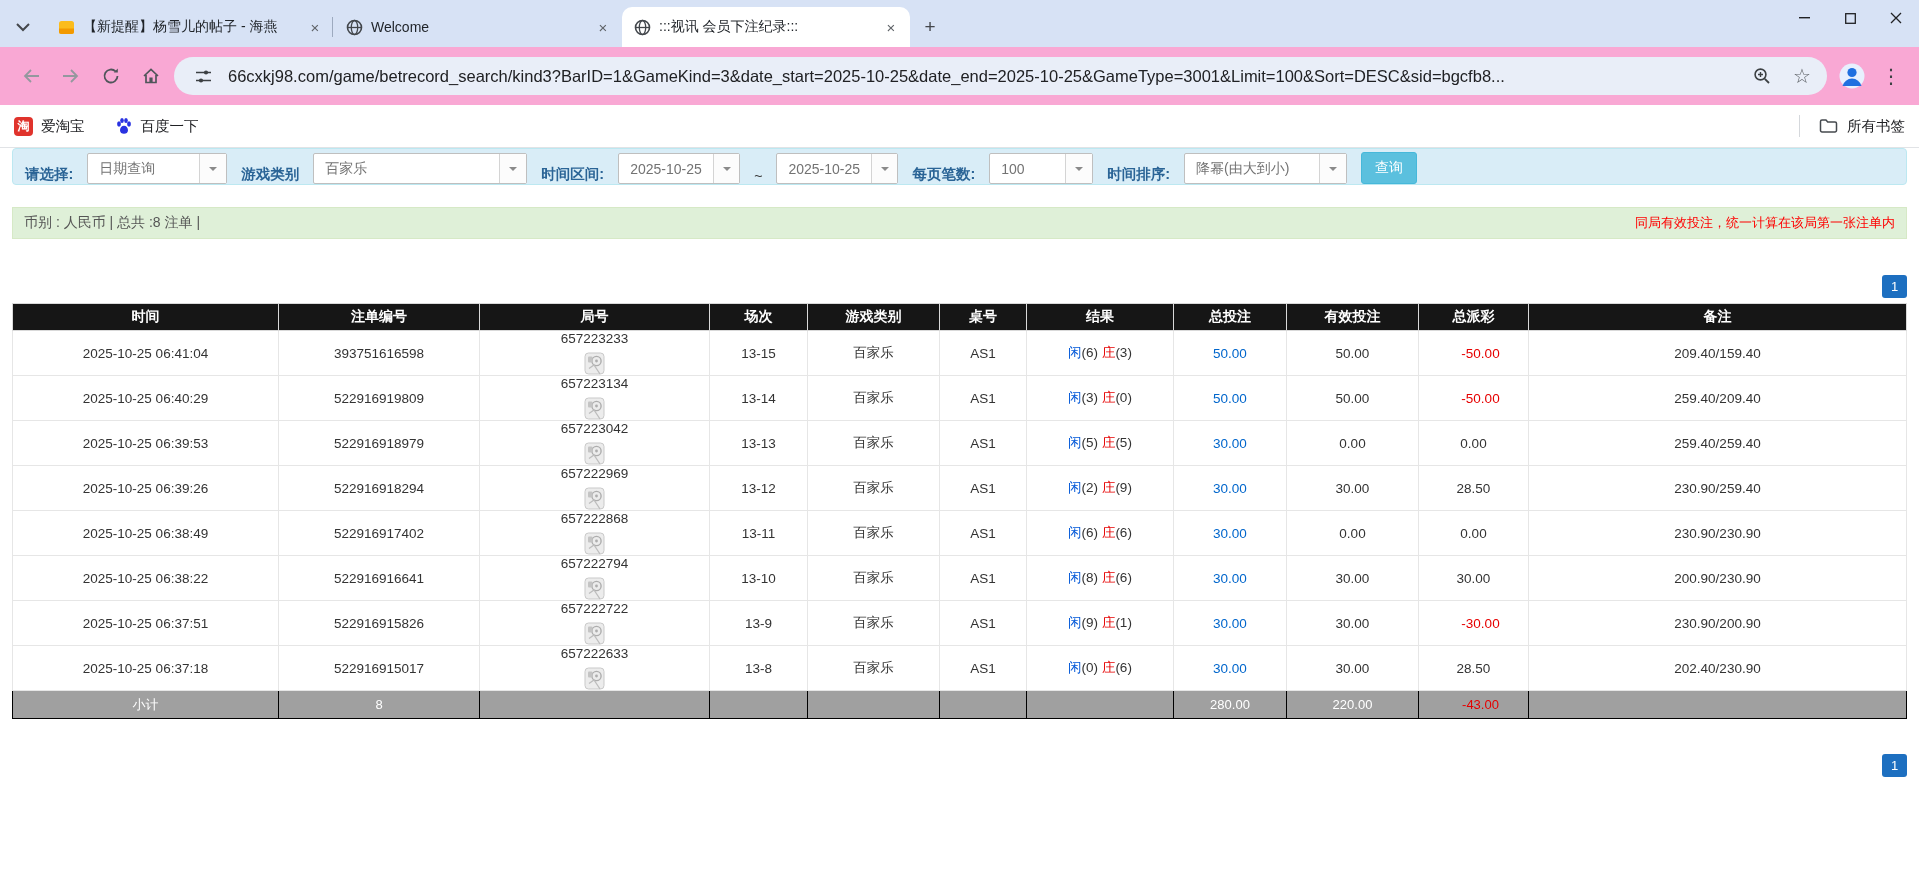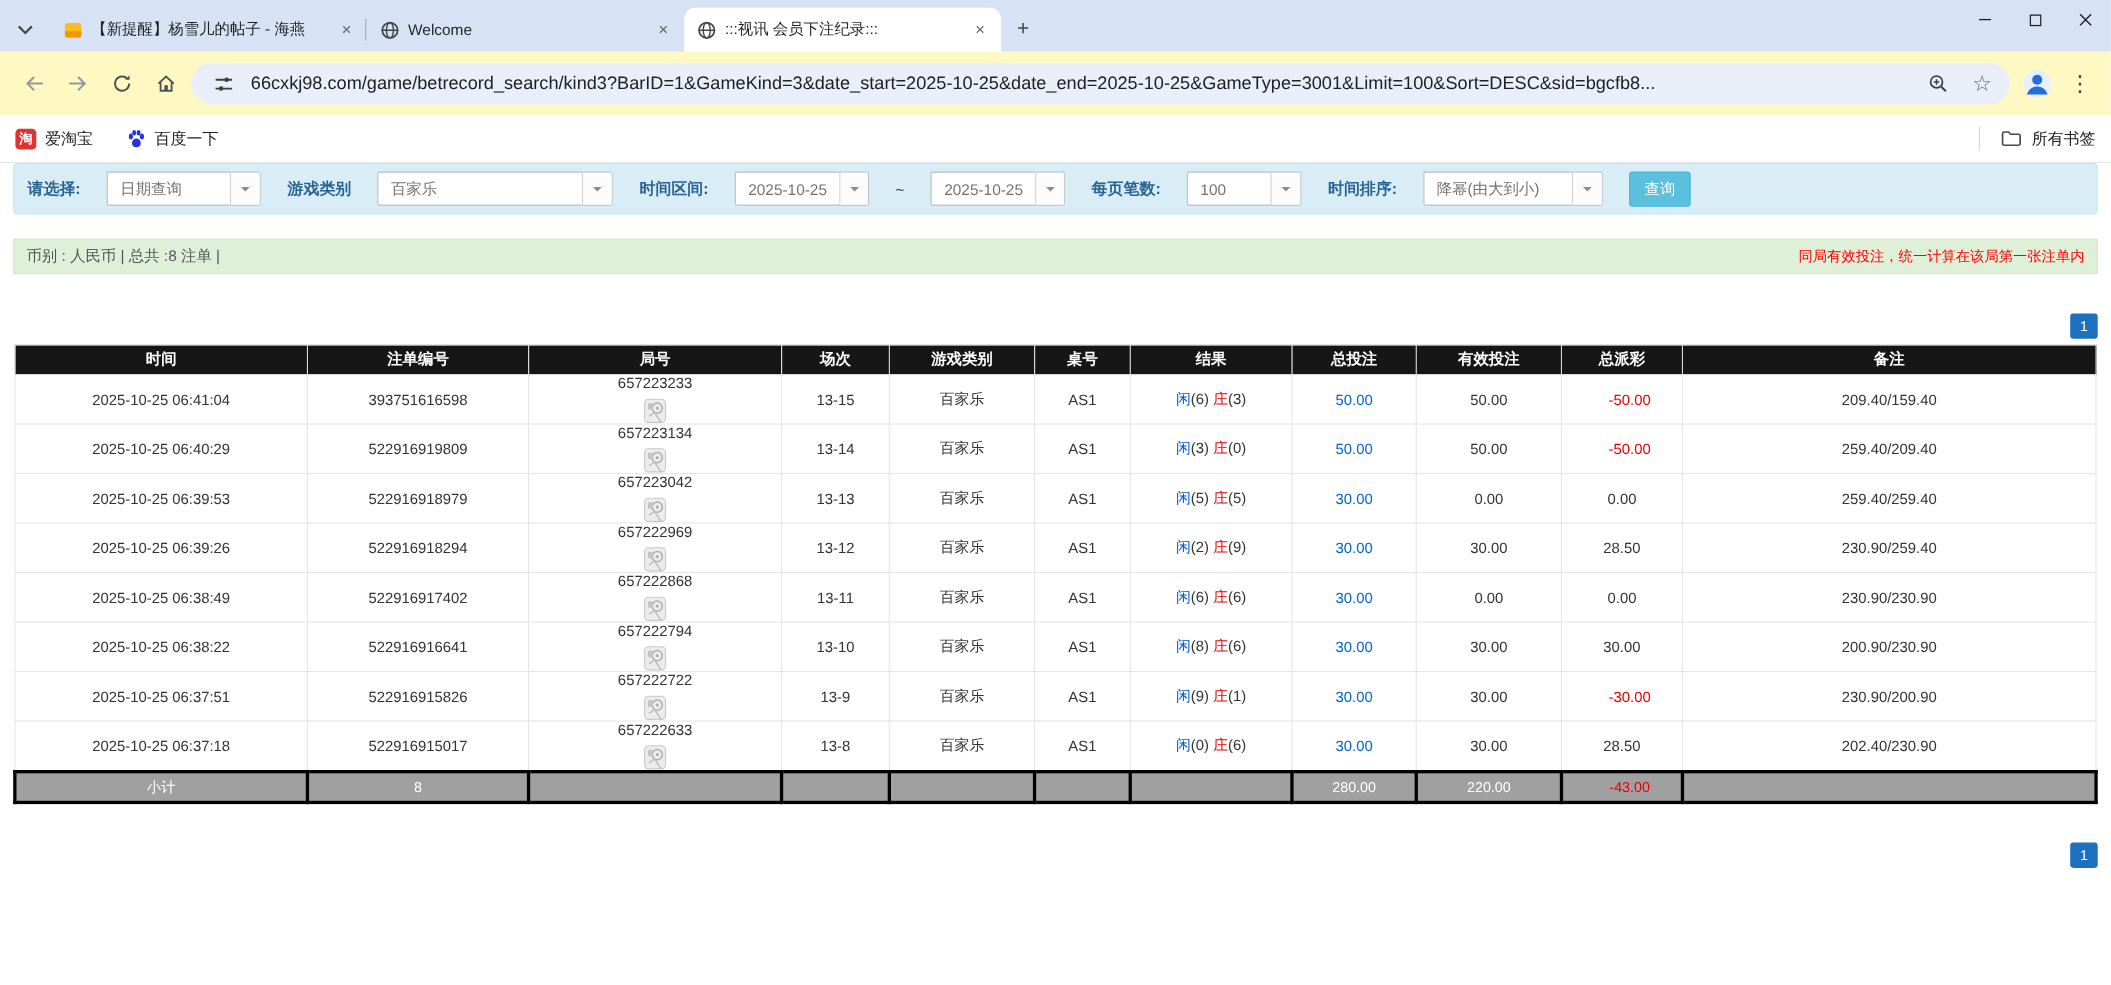--- a/index.html
+++ b/index.html
@@ -18,21 +18,21 @@
                     font-size:15px; color:#5f6368; border-radius:50%; }
   .tab.inactive + .tab.inactive::before { content:""; position:absolute; left:-2px; top:10px; height:20px;
                     width:1px; background:#9daabf; }
   .tab.active { background:#fff; border-radius:10px 10px 0 0; height:40px; }
   .newtab-btn { width:28px; height:28px; margin:0 0 6px 6px; display:flex; align-items:center; justify-content:center;
                 font-size:19px; color:#44474c; border-radius:50%; }
   .win-controls { position:absolute; right:0; top:0; height:36px; display:flex; }
   .win-btn { width:46px; height:36px; display:flex; align-items:center; justify-content:center; color:#202124; }
   .favicon { width:17px; height:17px; flex:0 0 auto; }
 
-  .urlbar { height:58px; background:#fef9c3; display:flex; align-items:center; padding:0 14px; gap:6px; }
+  .urlbar { height:58px; background:#f9a8d4; display:flex; align-items:center; padding:0 14px; gap:6px; }
   .nav-btn { width:34px; height:34px; display:flex; align-items:center; justify-content:center; border-radius:50%; }
   .url-pill { flex:1; height:38px; background:#e9eef8; border-radius:19px; display:flex; align-items:center;
               padding:0 10px 0 14px; gap:10px; min-width:0; }
   .url-text { flex:1; font-size:16.5px; color:#202124; white-space:nowrap; overflow:hidden; }
   .pill-icon { width:30px; height:30px; display:flex; align-items:center; justify-content:center; flex:0 0 auto; }
   .star-glyph { font-size:20px; color:#5f6368; }
   .avatar-wrap { width:38px; height:38px; display:flex; align-items:center; justify-content:center; }
   .kebab { font-size:20px; color:#3c4043; width:28px; text-align:center; }
 
   .bookmarks { height:43px; background:#fff; border-bottom:1px solid #e1e3e6; display:flex; align-items:center;
@@ -40,22 +40,22 @@
   .bm-item { display:flex; align-items:center; gap:8px; font-size:14.5px; color:#202124; }
   .bm-right { position:absolute; right:14px; display:flex; align-items:center; gap:9px; font-size:14.5px; color:#202124; }
   .bm-divider { width:1px; height:22px; background:#d5d8dc; margin-right:10px; }
   .bm-ico-taobao { width:19px; height:19px; background:#e0332c; border-radius:4px; color:#fff; font-size:12px;
                    display:flex; align-items:center; justify-content:center; font-weight:bold; }
 
   
   .content { padding:0 12px; }
   .page-title { font-size:20px; font-weight:400; color:#222; margin:20px 0 13px; }
 
-  .filter-panel { background:#d9edf7; border:1px solid #bce8f1; border-radius:4px; height:47px;
-                  display:flex; align-items:center; gap:24px; padding:0 12px; }
+  .filter-panel { background:#d9edf7; border:1px solid #bce8f1; border-radius:4px; height:37px;
+                  display:flex; align-items:flex-end; gap:14px; padding:0 12px; }
   .f-label { color:#2a6496; font-weight:bold; font-size:14.5px; white-space:nowrap; }
   .combo { display:flex; background:#fff; border:1px solid #bfbfbf; border-radius:2px; height:31px; align-items:stretch; }
   .combo .txt { padding:0 11px; font-size:14px; color:#737373; display:flex; align-items:center; white-space:nowrap; flex:1; }
   .combo .arr { width:27px; border-left:1px solid #d4d4d4; background:#fcfcfc; display:flex; align-items:center; justify-content:center; }
   .combo .arr::after { content:""; border:4.5px solid transparent; border-top-color:#8a8a8a; margin-top:5px; }
   .w-mode  { width:140px; }
   .w-game  { width:214px; }
   .w-date  { width:122px; }
   .w-page  { width:104px; }
   .w-sort  { width:163px; }
@@ -81,21 +81,21 @@
   thead th { background:#161616; color:#fff; font-size:14px; font-weight:bold; height:27px;
              border:1px solid #d9d9d9; text-align:center; }
   tbody td { background:#fff; height:45px; font-size:13.5px; color:#333; text-align:center;
              border:1px solid #e6e6e6; }
   .round-cell { display:flex; align-items:center; justify-content:center; gap:6px;flex-direction:column; }
   .link-blue { color:#0066cc; }
   .xian { color:#0057d8; } .zhuang { color:#e60000; }
   .res-num { color:#333; }
   td.neg { color:#e60000;padding-left:14px; }
   tfoot td { background:#a0a0a0; color:#fff; font-size:13px; height:28px; text-align:center;
-             border:3px solid #000000; }
+             border:1px solid #000000; }
   tfoot td.neg { color:#e60000; }
 
   svg { display:block; }
 </style>
 </head>
 <body>
 
 <div class="tabbar">
   <div class="tab-search">
     <span>

